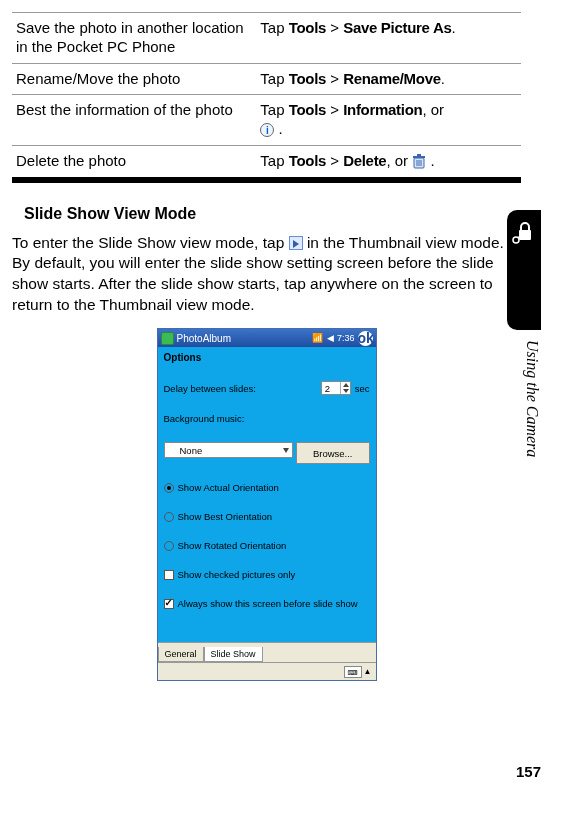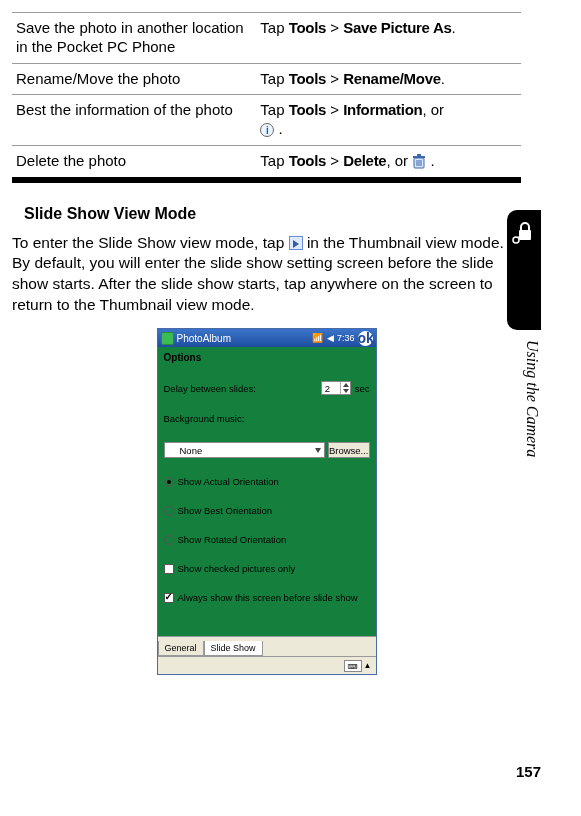--- a/index.html
+++ b/index.html
@@ -129,35 +129,35 @@
   }
   .pda-title .flag {
     width:13px;height:13px;background:#3cba54;border:1px solid #2a8a3d;border-radius:2px;
   }
   .pda-title .grow{flex:1;font-weight:normal;font-size:10px;}
   .pda-title .sys{font-size:9px;display:flex;gap:3px;align-items:center;}
   .pda-title .ok{
     width:15px;height:15px;border-radius:50%;background:#fff;color:#1e4da0;
     font-size:14px;font-weight:bold;text-align:center;line-height:15px;
   }
-  .pda-body{padding:5px 6px;background:#15803d;}
+  .pda-body{padding:5px 6px;background:#0ea5e9;}
   .opt-h{font-weight:bold;margin-bottom:5px;font-size:10px;}
   .opt-row{display:flex;align-items:center;gap:4px;margin:18px 0;font-size:9.5px;}
   .spin{
     width:30px;height:14px;border:1px solid #888;background:#fff;display:flex;align-items:center;
   }
   .spin span{padding:0 3px;}
   .spin .arrows{margin-left:auto;border-left:1px solid #aaa;width:10px;height:100%;position:relative;}
   .spin .arrows::before{content:"";position:absolute;top:1px;left:2px;border-left:3px solid transparent;border-right:3px solid transparent;border-bottom:4px solid #444;}
   .spin .arrows::after{content:"";position:absolute;bottom:1px;left:2px;border-left:3px solid transparent;border-right:3px solid transparent;border-top:4px solid #444;}
   .dd{border:1px solid #888;background:#fff;height:16px;display:flex;align-items:center;padding:0 15px;font-size:9.5px;}
   .dd-wrap{display:flex;gap:3px;margin:4px 0 6px 0;}
   .dd-main{flex:1;position:relative;}
   .dd-main::after{content:"";position:absolute;right:3px;top:5px;border-left:3px solid transparent;border-right:3px solid transparent;border-top:5px solid #444;}
-  .btn{border:1px solid #888;background:#ece9d8;height:16px;padding:0 0;font-size:9.5px;display:flex;align-items:center;}
+  .btn{border:1px solid #888;background:#ece9d8;height:22px;padding:0 16px;font-size:9.5px;display:flex;align-items:center;}
   .radio{width:10px;height:10px;border:1px solid #555;border-radius:50%;flex:0 0 10px;position:relative;}
   .radio.checked::after{content:"";position:absolute;top:2px;left:2px;width:4px;height:4px;border-radius:50%;background:#000;}
   .check{width:10px;height:10px;border:1px solid #555;flex:0 0 10px;position:relative;background:#fff;}
   .check.checked::after{content:"✓";position:absolute;top:-3px;left:0;font-size:10px;font-weight:bold;}
   .tabs{display:flex;border-top:1px solid #999;background:#ece9d8;height:20px;align-items:flex-end;}
   .tab{border:1px solid #999;border-top:none;background:#fff;padding:2px 6px;font-size:9px;position:relative;top:0;text-align:center;}
   .tab.inactive{background:#ece9d8;}
   .keybd{height:18px;border-top:1px solid #999;background:#ece9d8;display:flex;align-items:center;justify-content:flex-end;padding:0 4px;gap:2px;}
   .kbicon{width:18px;height:12px;border:1px solid #888;background:#fff;font-size:7px;text-align:center;line-height:11px;}
 </style>

